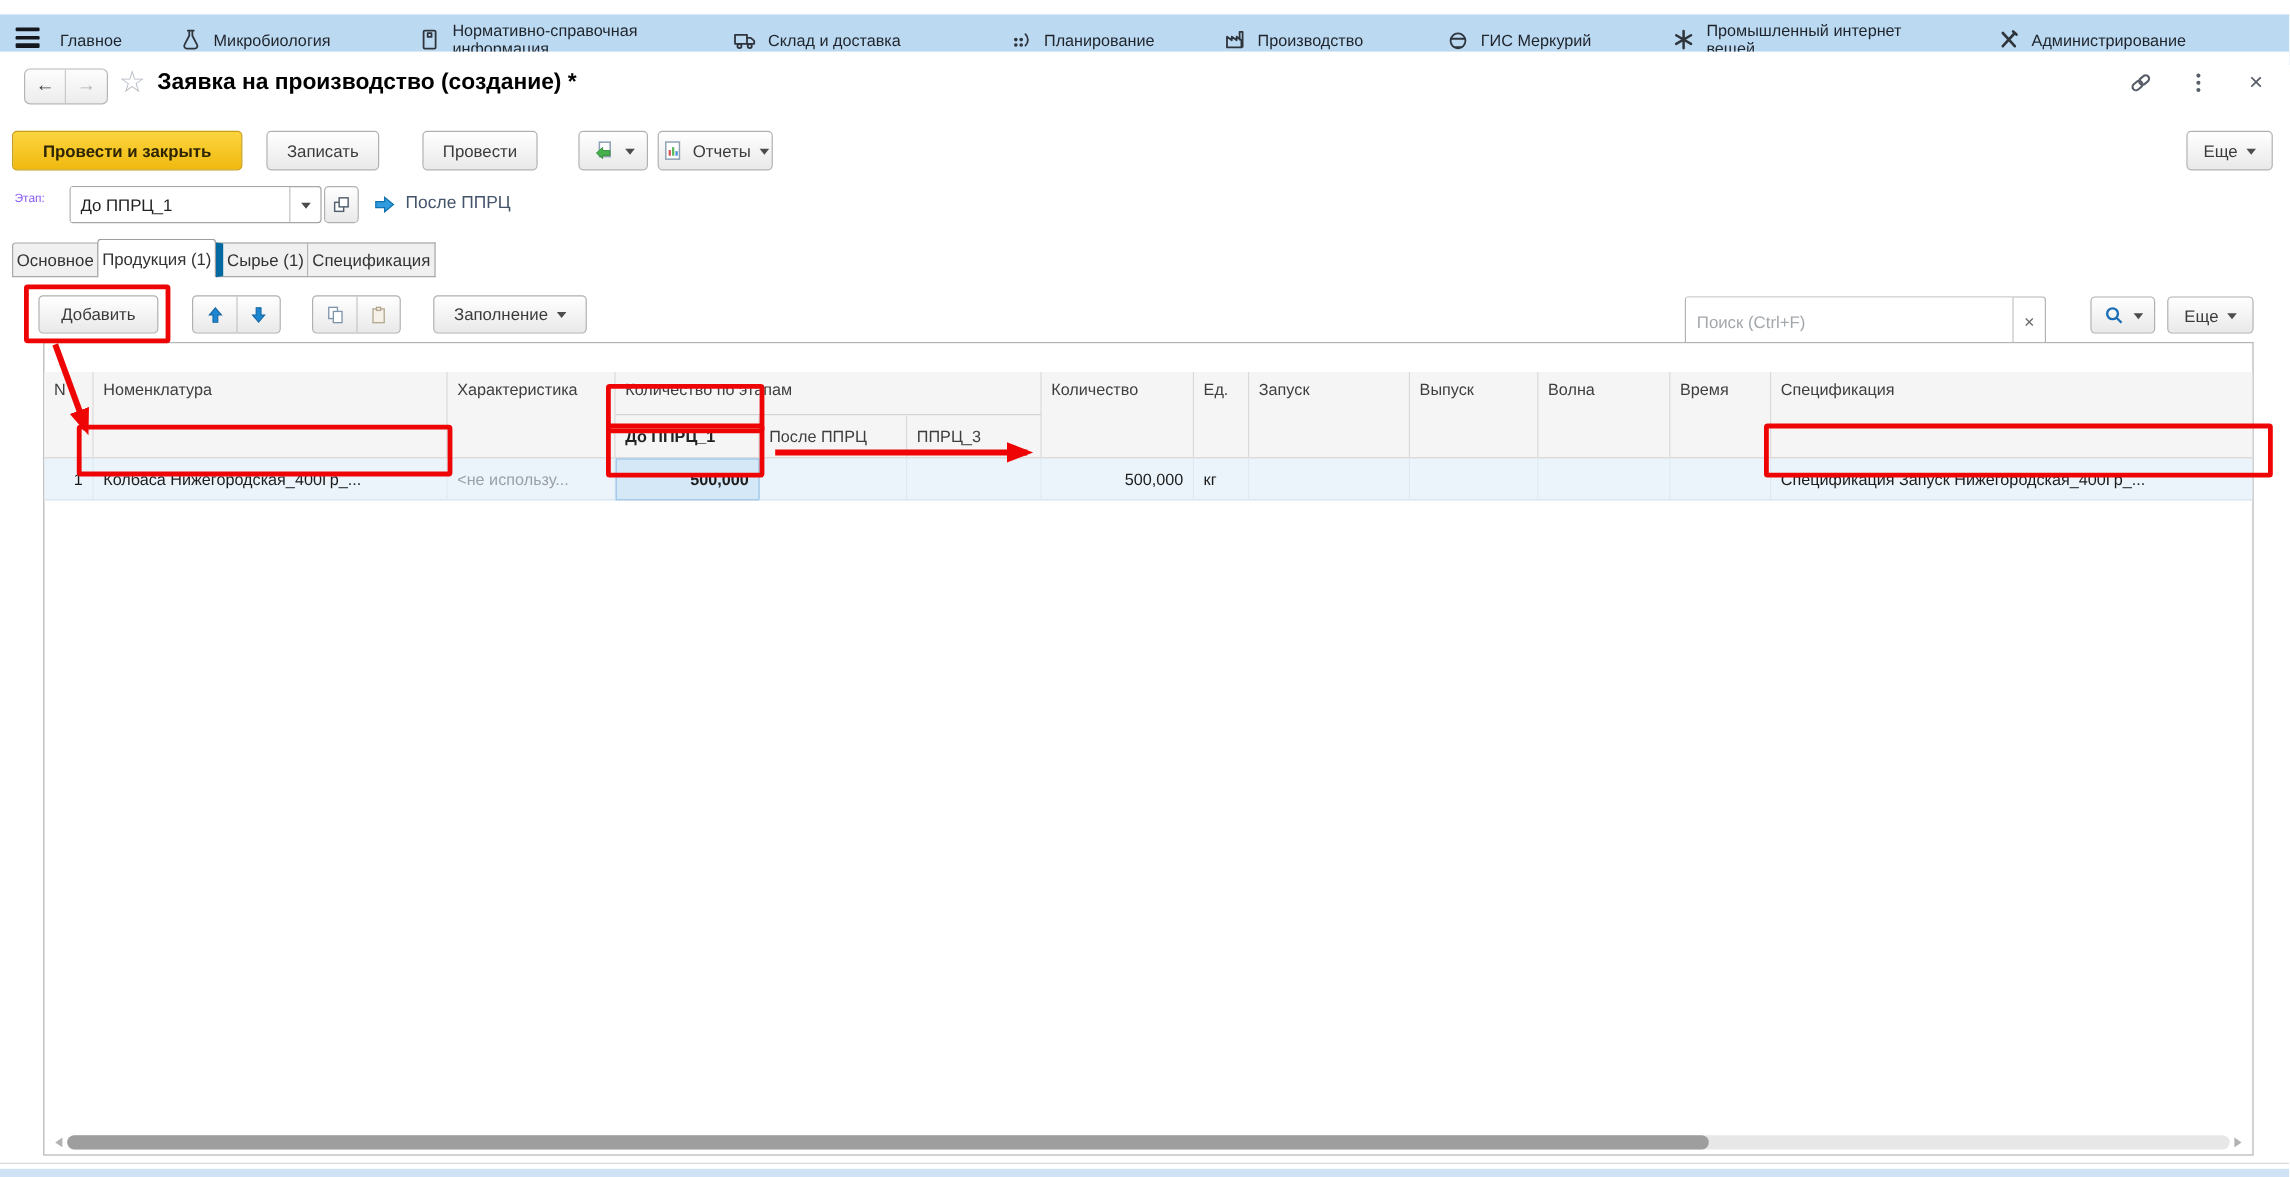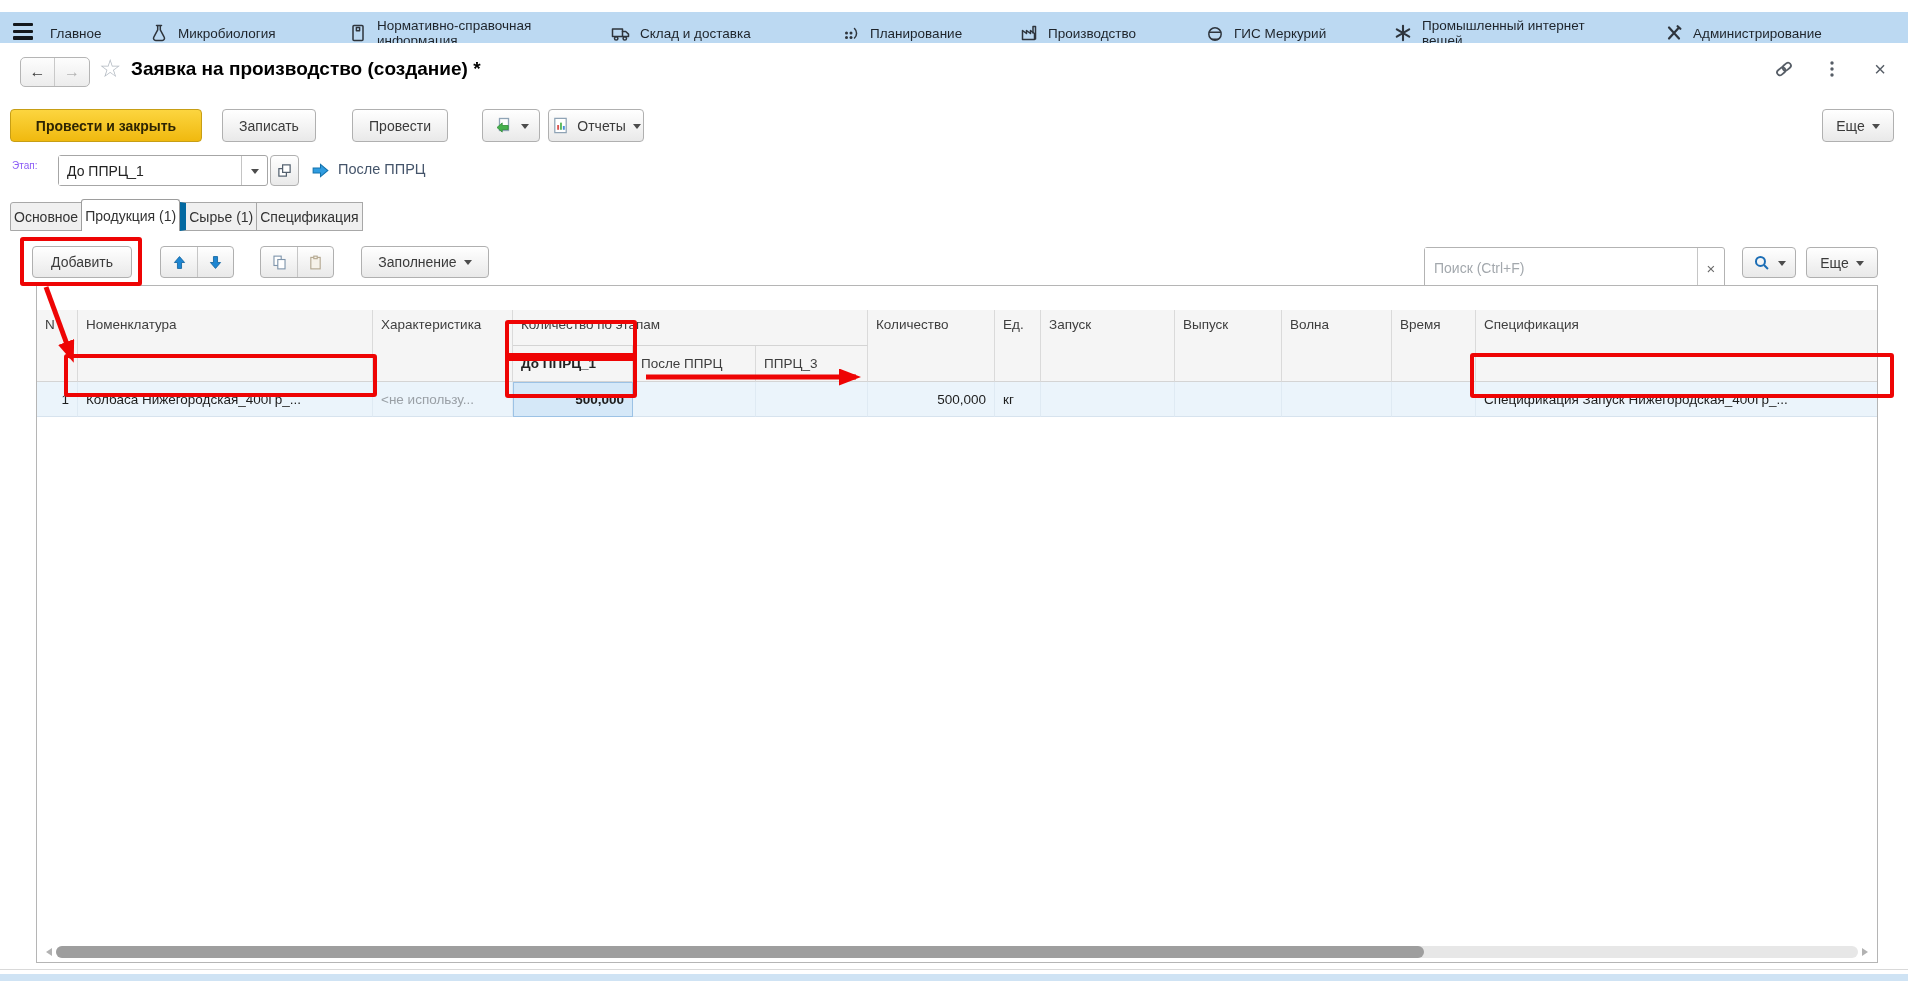--- a/index.html
+++ b/index.html
@@ -60,21 +60,21 @@
   .tab.after-active { border-left:6px solid #0369a1; }
   
   .ttoolbar { position:absolute; left:0; top:238px; width:1908px; height:46px; }
   .b-add { position:absolute; left:32px; top:8px; width:100px; height:32px; }
   .grp { position:absolute; top:8px; display:flex; border:1px solid #b0b0b0; border-radius:4px; overflow:hidden; background:linear-gradient(#ffffff,#e9e9e9); }
   .grp .gbtn { width:36px; height:30px; display:flex; align-items:center; justify-content:center; }
   .grp .gbtn + .gbtn { border-left:1px solid #c6c6c6; }
   .g-updown { left:160px; }
   .g-copy { left:260px; }
   .b-fill { position:absolute; left:361px; top:8px; width:128px; height:32px; }
-  .searchwrap { position:absolute; left:1404px; top:9px; display:flex; height:42px; border:1px solid #b3b3b3; border-radius:3px; background:#fff;margin-left:20px; }
+  .searchwrap { position:absolute; left:1404px; top:9px; display:flex; height:42px; border:1px solid #b3b3b3; border-radius:3px; background:#fff; }
   .searchwrap input { border:none; outline:none; width:272px; padding:0 9px; font-size:14px; font-family:inherit; color:#444; }
   .searchwrap input::placeholder { color:#a3a8ad; }
   .searchclear { width:27px; border-left:1px solid #c6c6c6; display:flex; align-items:center; justify-content:center; color:#6b6b6b; font-size:15px; }
   .b-search { position:absolute; left:1742px; top:9px; width:54px; height:31px; }
   .b-more-grid { position:absolute; left:1806px; top:9px; width:72px; height:31px; }
   
   .tframe { position:absolute; left:36px; top:285px; width:1842px; height:678px;
     border:1px solid #b5b5b5; background:#fff; }
   .tgrid { display:grid; grid-template-columns:41px 295px 140px 120px 123px 112px 127px 46px 134px 107px 110px 84px 1fr; }
   .thead { grid-template-rows:36px 36px; background:#f5f5f5; font-size:13.5px; color:#3e3e3e;margin-top:24px; }

